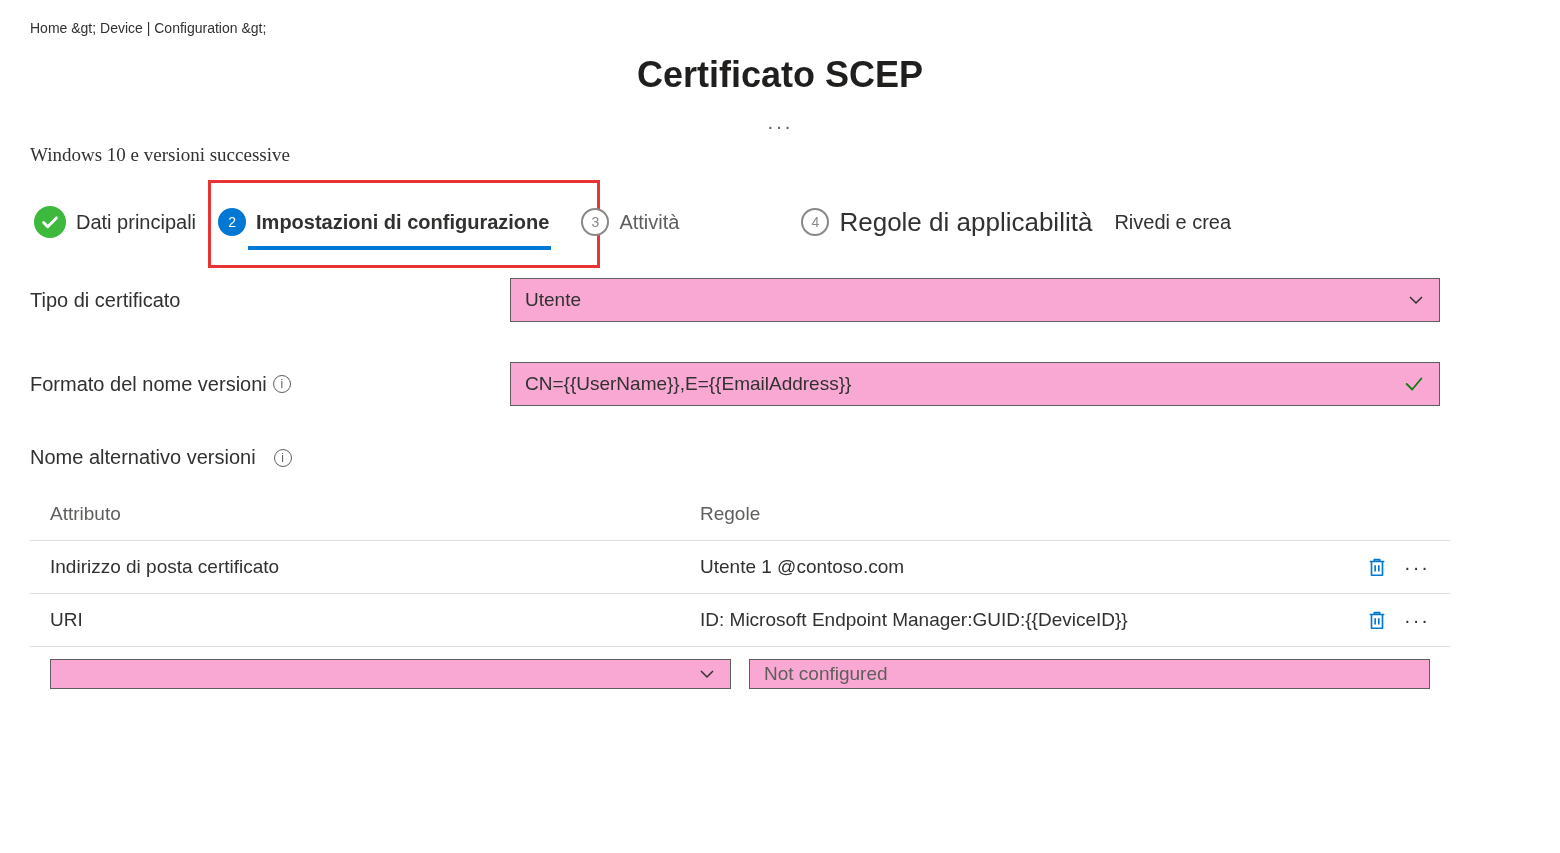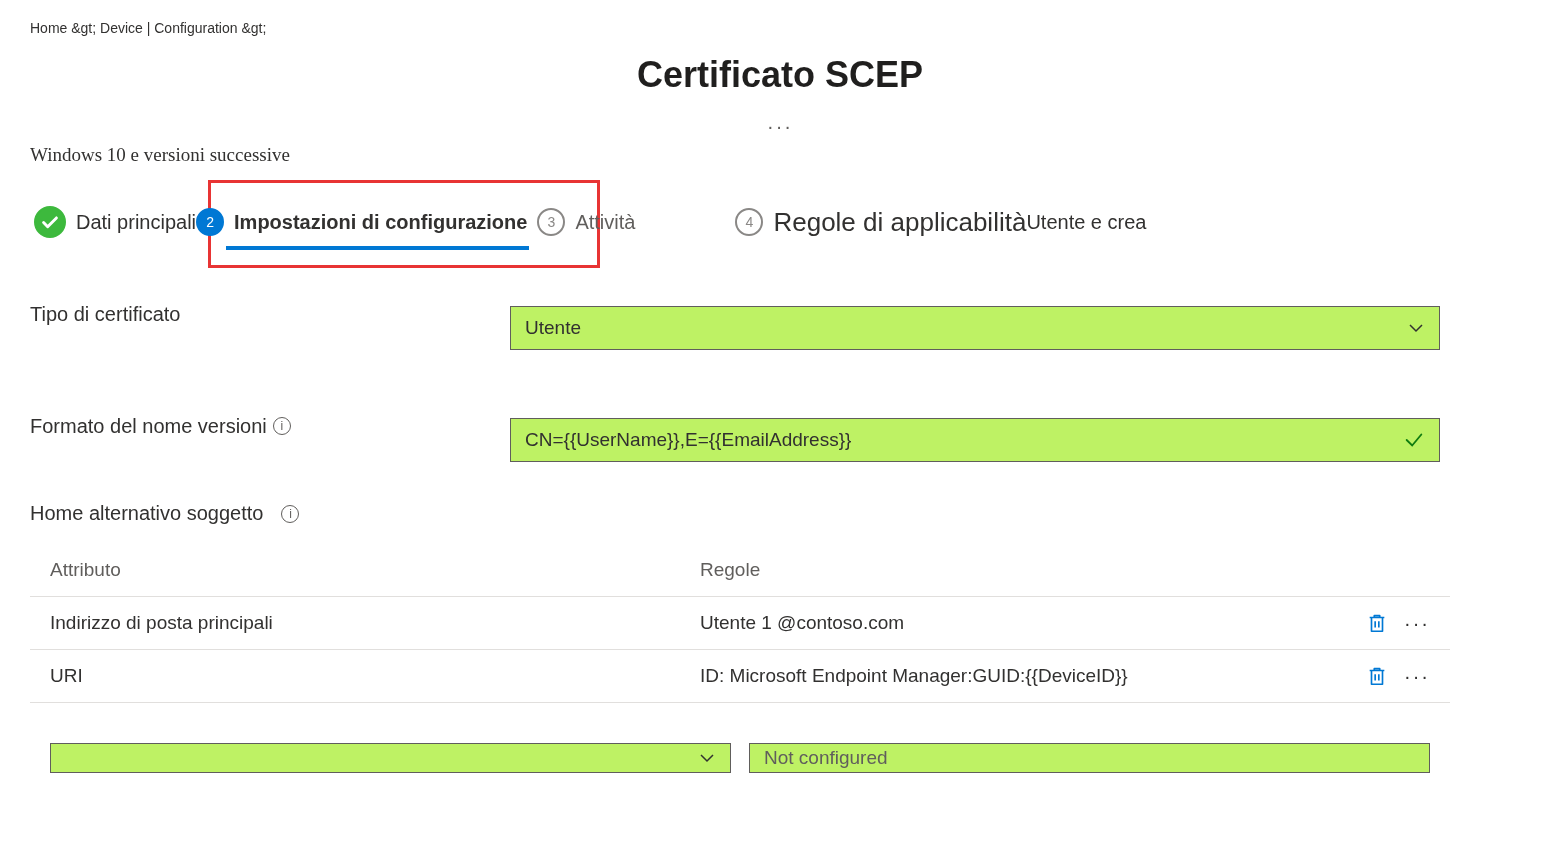--- a/index.html
+++ b/index.html
@@ -31,20 +31,21 @@
   .subtitle {
     font-size: 19px;
     color: #323130;
     margin-top: 8px;
     margin-bottom: 40px;
     font-family: Liberation Serif, serif;
   }
   .wizard {
     display: flex;
     align-items: center;
+    gap: 22px;
     margin-bottom: 40px;
     font-size: 20px;
     position: relative;
     padding-left: 4px;
   }
   .step { display: flex; align-items: center; gap: 10px; position: relative; }
   .step-circle {
     width: 28px; height: 28px;
     border-radius: 50%;
     display: flex; align-items: center; justify-content: center;
@@ -111,23 +112,22 @@
   .select-box, .text-input {
     flex: 1;
     max-width: 930px;
     height: 44px;
     border: 1px solid #605e5c;
     display: flex;
     align-items: center;
     justify-content: space-between;
     padding: 11px 14px;
     font-size: 19px;
-    background: #bef264;
+    background: #f9a8d4;
     cursor: pointer;
-    margin-top: 28px;
   }
   .text-input { cursor: text; position: relative; }
   .chevron { flex-shrink: 0; }
   .chevron svg { width: 18px; height: 18px; display: block; }
   .check-green svg { width: 22px; height: 22px; display: block; }
 
   .san-header { font-size: 20px; display: flex; align-items: center; gap: 18px; margin-bottom: 20px; }
   .table {
     width: 100%;
     max-width: 1420px;
@@ -200,21 +200,21 @@
     <span class="step-circle">3</span>
     <span class="step-label muted">Attività</span>
   </div>
 
   <div class="step" style="margin-left:100px;">
     <span class="step-circle">4</span>
     <span class="step-label large">Regole di applicabilità</span>
   </div>
 
   <div class="step">
-    <span class="step-label">Utente e crea</span>
+    <span class="step-label">Rivedi e crea</span>
   </div>
 </div>
 
 <div class="form-section">
 
   <div class="form-row">
     <div class="form-label">Tipo di certificato</div>
     <div class="select-box">
       <span>Utente</span>
       <span class="chevron">
@@ -234,33 +234,33 @@
       <span>CN={{UserName}},E={{EmailAddress}}</span>
       <span class="check-green">
         <svg viewBox="0 0 24 24">
             <path d="M4 12 L10 18 L20 6" stroke="#107c10" stroke-width="2" fill="none" stroke-linecap="round"></path>
           </svg>
       </span>
     </div>
   </div>
 
   <div class="san-header">
-    <span>Home alternativo soggetto</span>
+    <span>Nome alternativo versioni</span>
     <span class="info-icon">i</span>
   </div>
 
   <div class="table">
     <div class="table-head">
       <div class="col-attr">Attributo</div>
       <div class="col-val">Regole</div>
       <div class="col-actions"></div>
     </div>
 
     <div class="table-row">
-      <div class="col-attr">Indirizzo di posta principali</div>
+      <div class="col-attr">Indirizzo di posta certificato</div>
       <div class="col-val">Utente 1 @contoso.com</div>
       <div class="col-actions">
         <span class="trash-icon">
           <svg viewBox="0 0 24 24">
               <path d="M4 6 H20 M9 6 V4 H15 V6 M6 6 V21 H18 V6 M10 10 V17 M14 10 V17" stroke="#0078d4" stroke-width="1.8" fill="none" stroke-linejoin="round"></path>
             </svg>
         </span>
         <span class="row-more">···</span>
       </div>
     </div>

